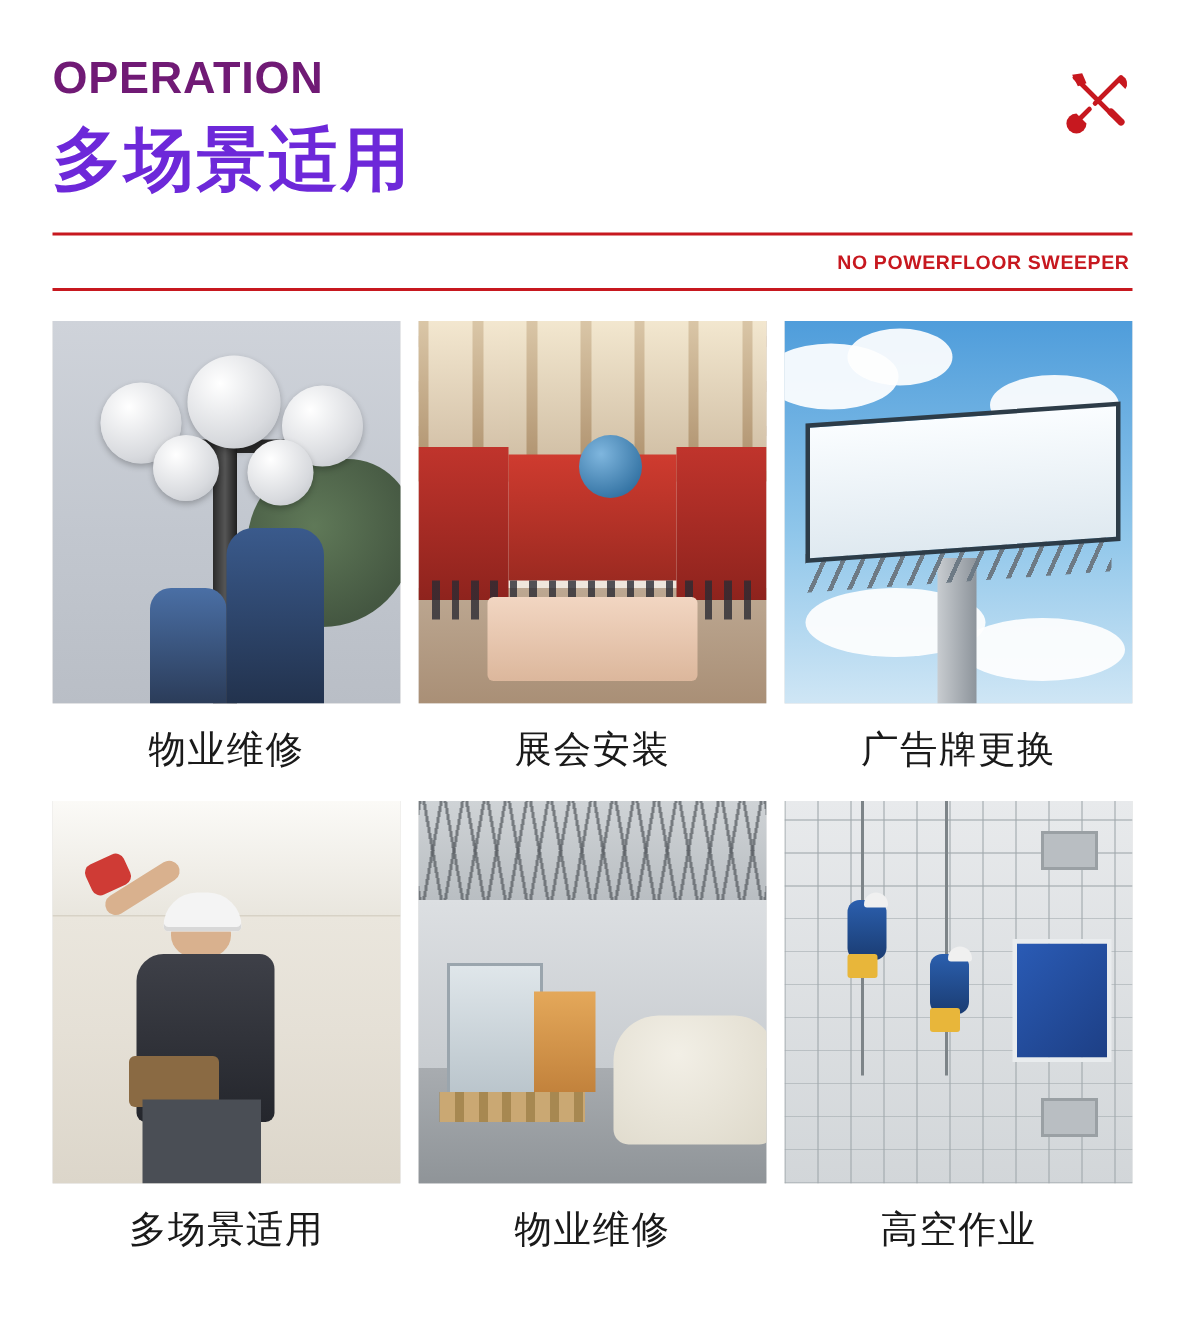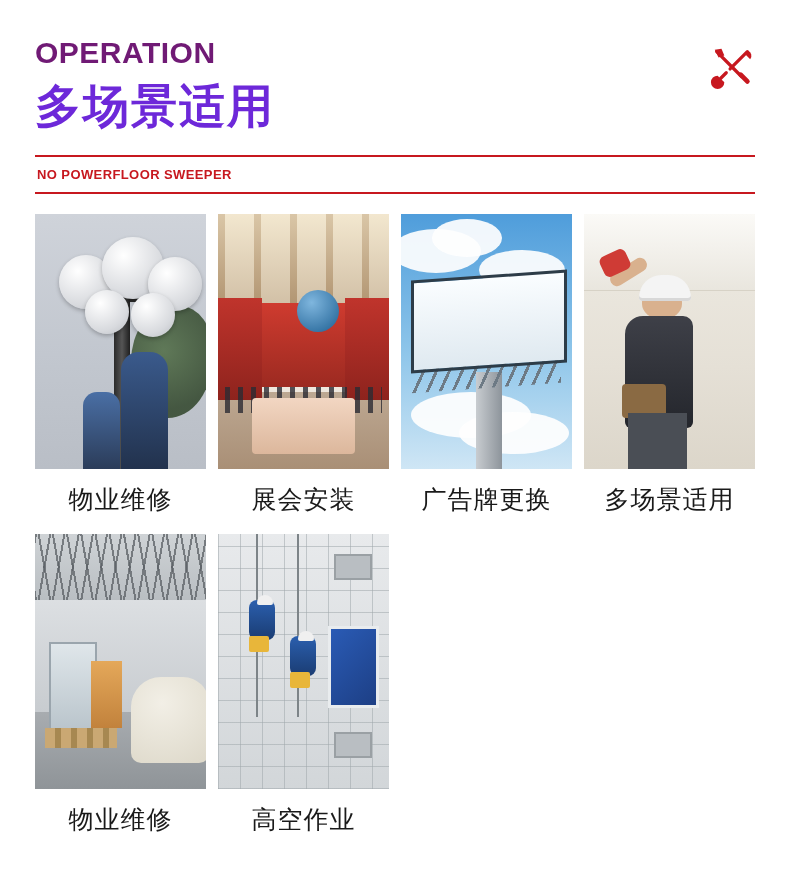--- a/index.html
+++ b/index.html
@@ -52,42 +52,42 @@
   }
 
   .divider {
     margin-top: 22px;
     height: 2px;
     background: #c7181f;
     width: 100%;
   }
   .sub-row {
     display: flex;
-    justify-content: flex-start;
+    justify-content: flex-end;
     align-items: center;
     padding: 10px 2px 0 2px;
   }
   .sub-row .sub-label {
     font-size: 13px;
     font-weight: bold;
     color: #c7181f;
     letter-spacing: 0.4px;
   }
   .divider-bottom {
     margin-top: 10px;
     height: 2px;
     background: #c7181f;
     width: 100%;
   }
 
   
   .grid {
     margin-top: 20px;
     display: grid;
-    grid-template-columns: repeat(4, 1fr);
+    grid-template-columns: repeat(3, 1fr);
     column-gap: 12px;
     row-gap: 8px;
   }
   .cell {
     display: flex;
     flex-direction: column;
     align-items: center;
   }
   .thumb {
     width: 100%;

